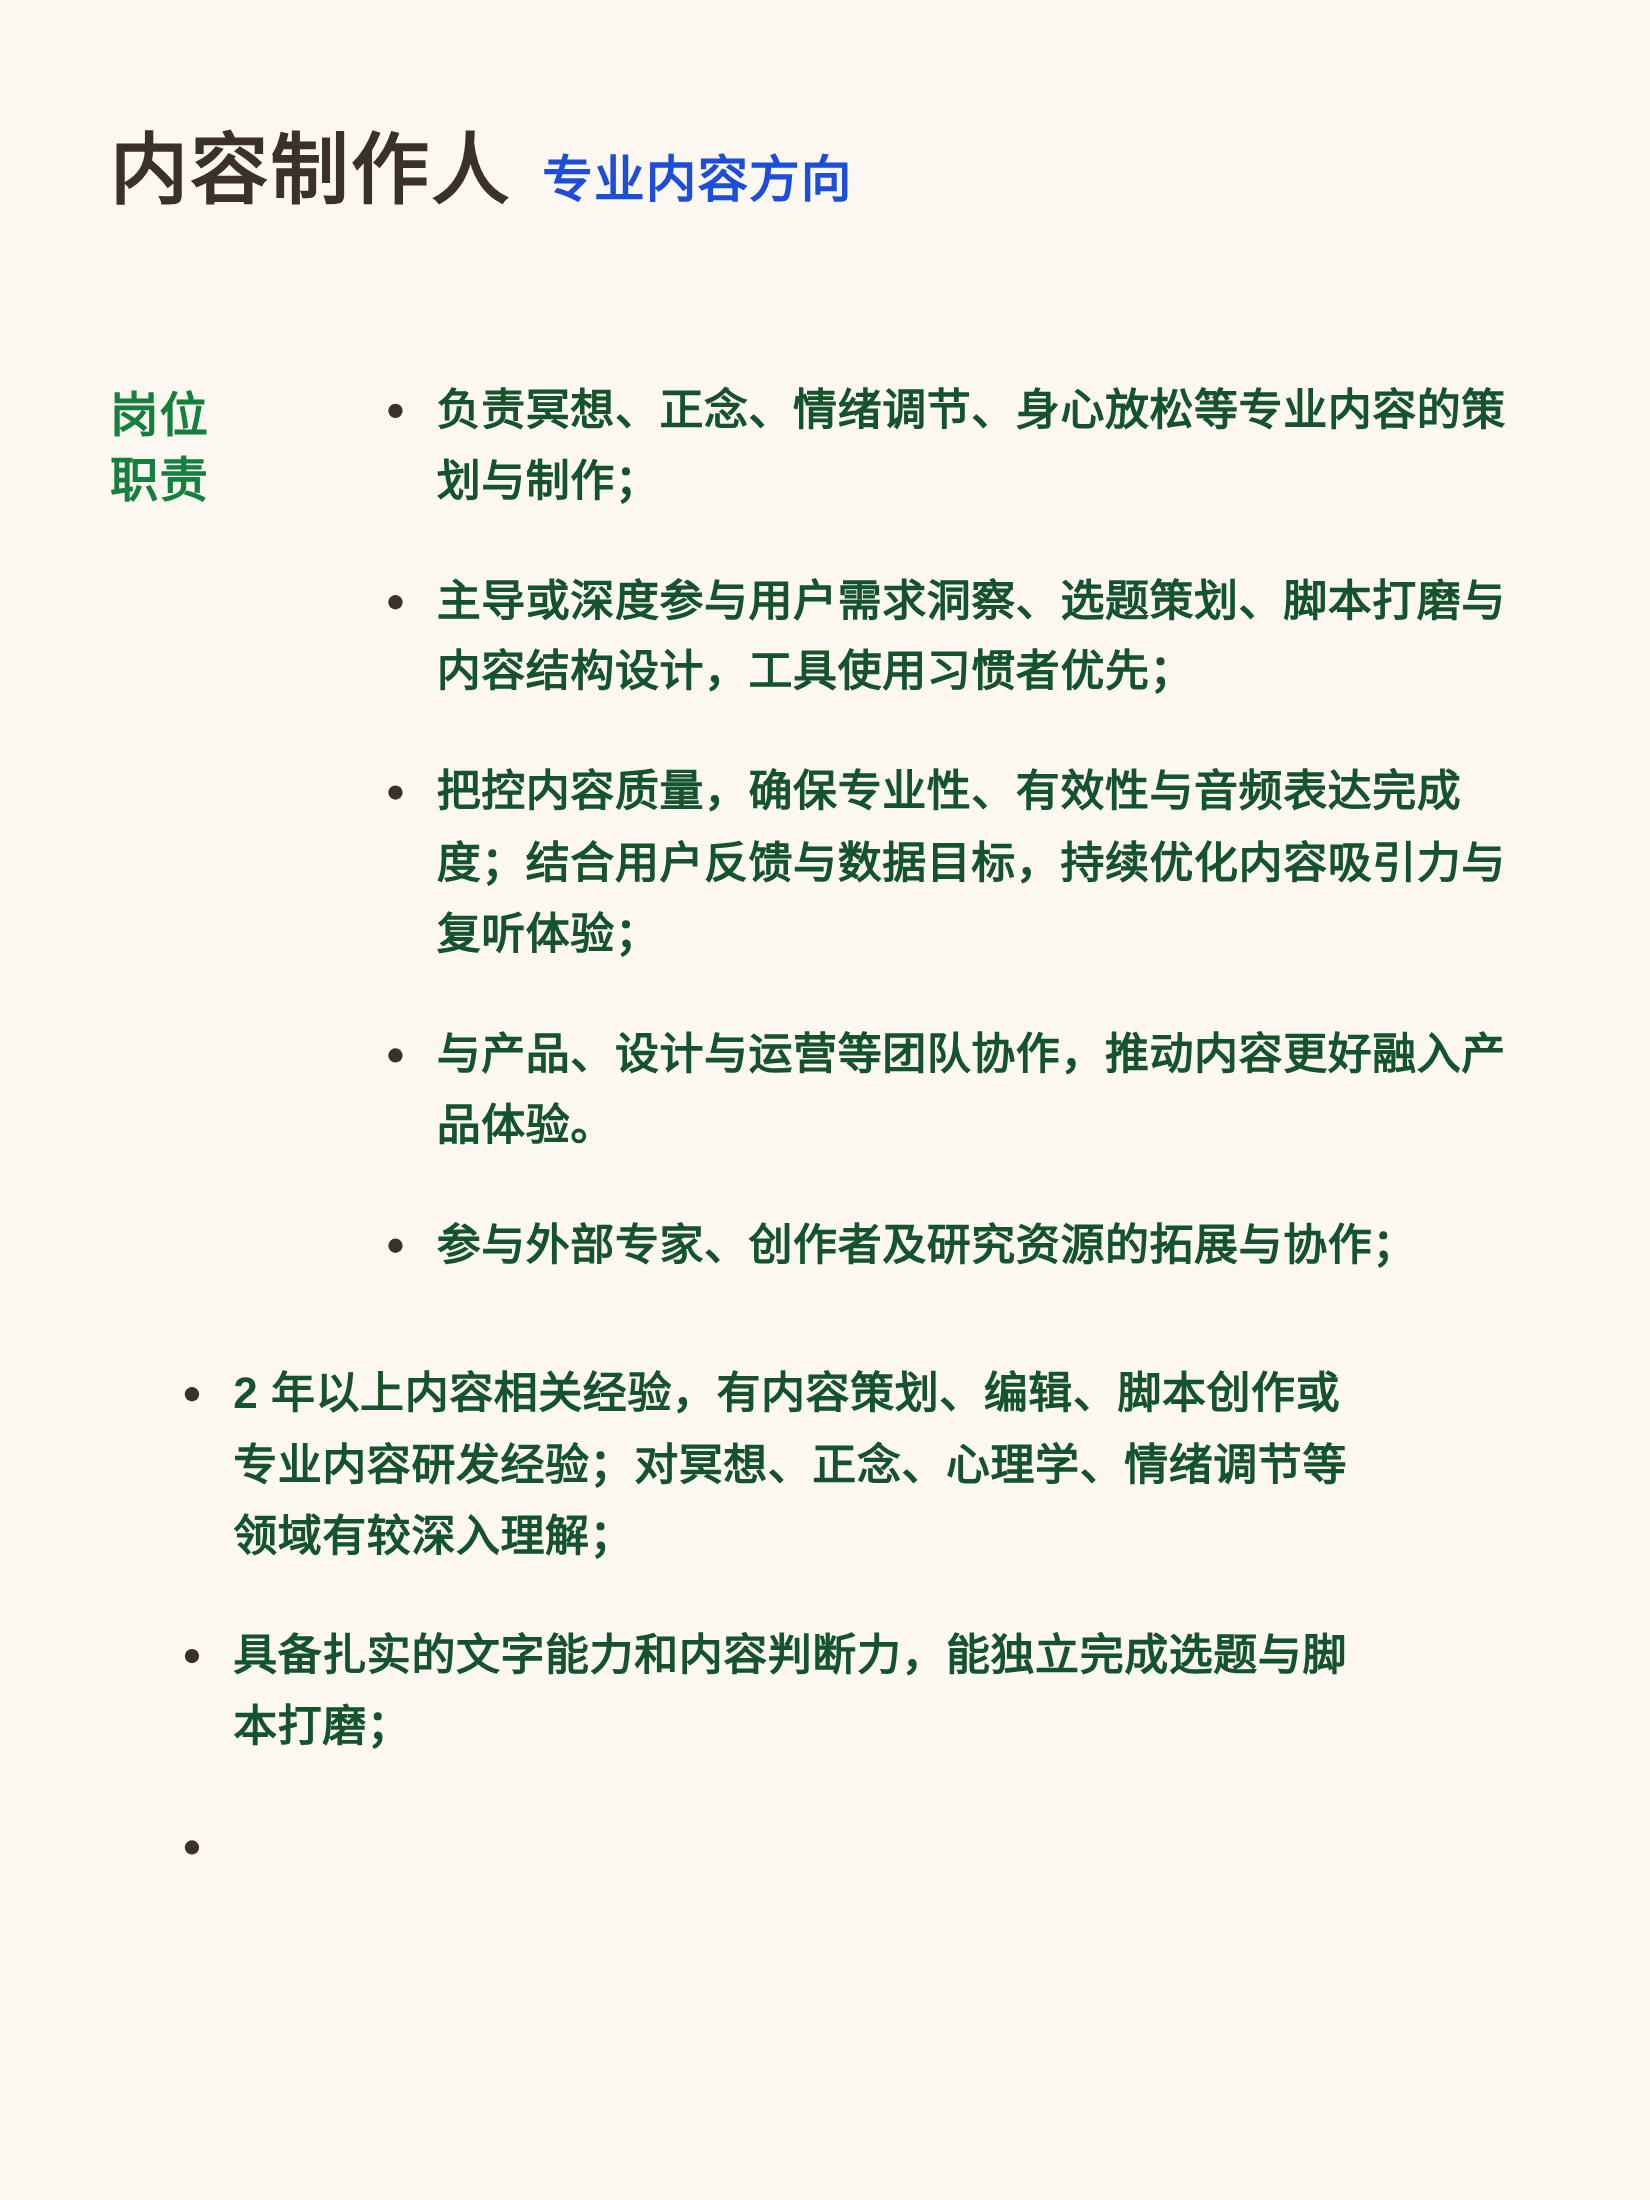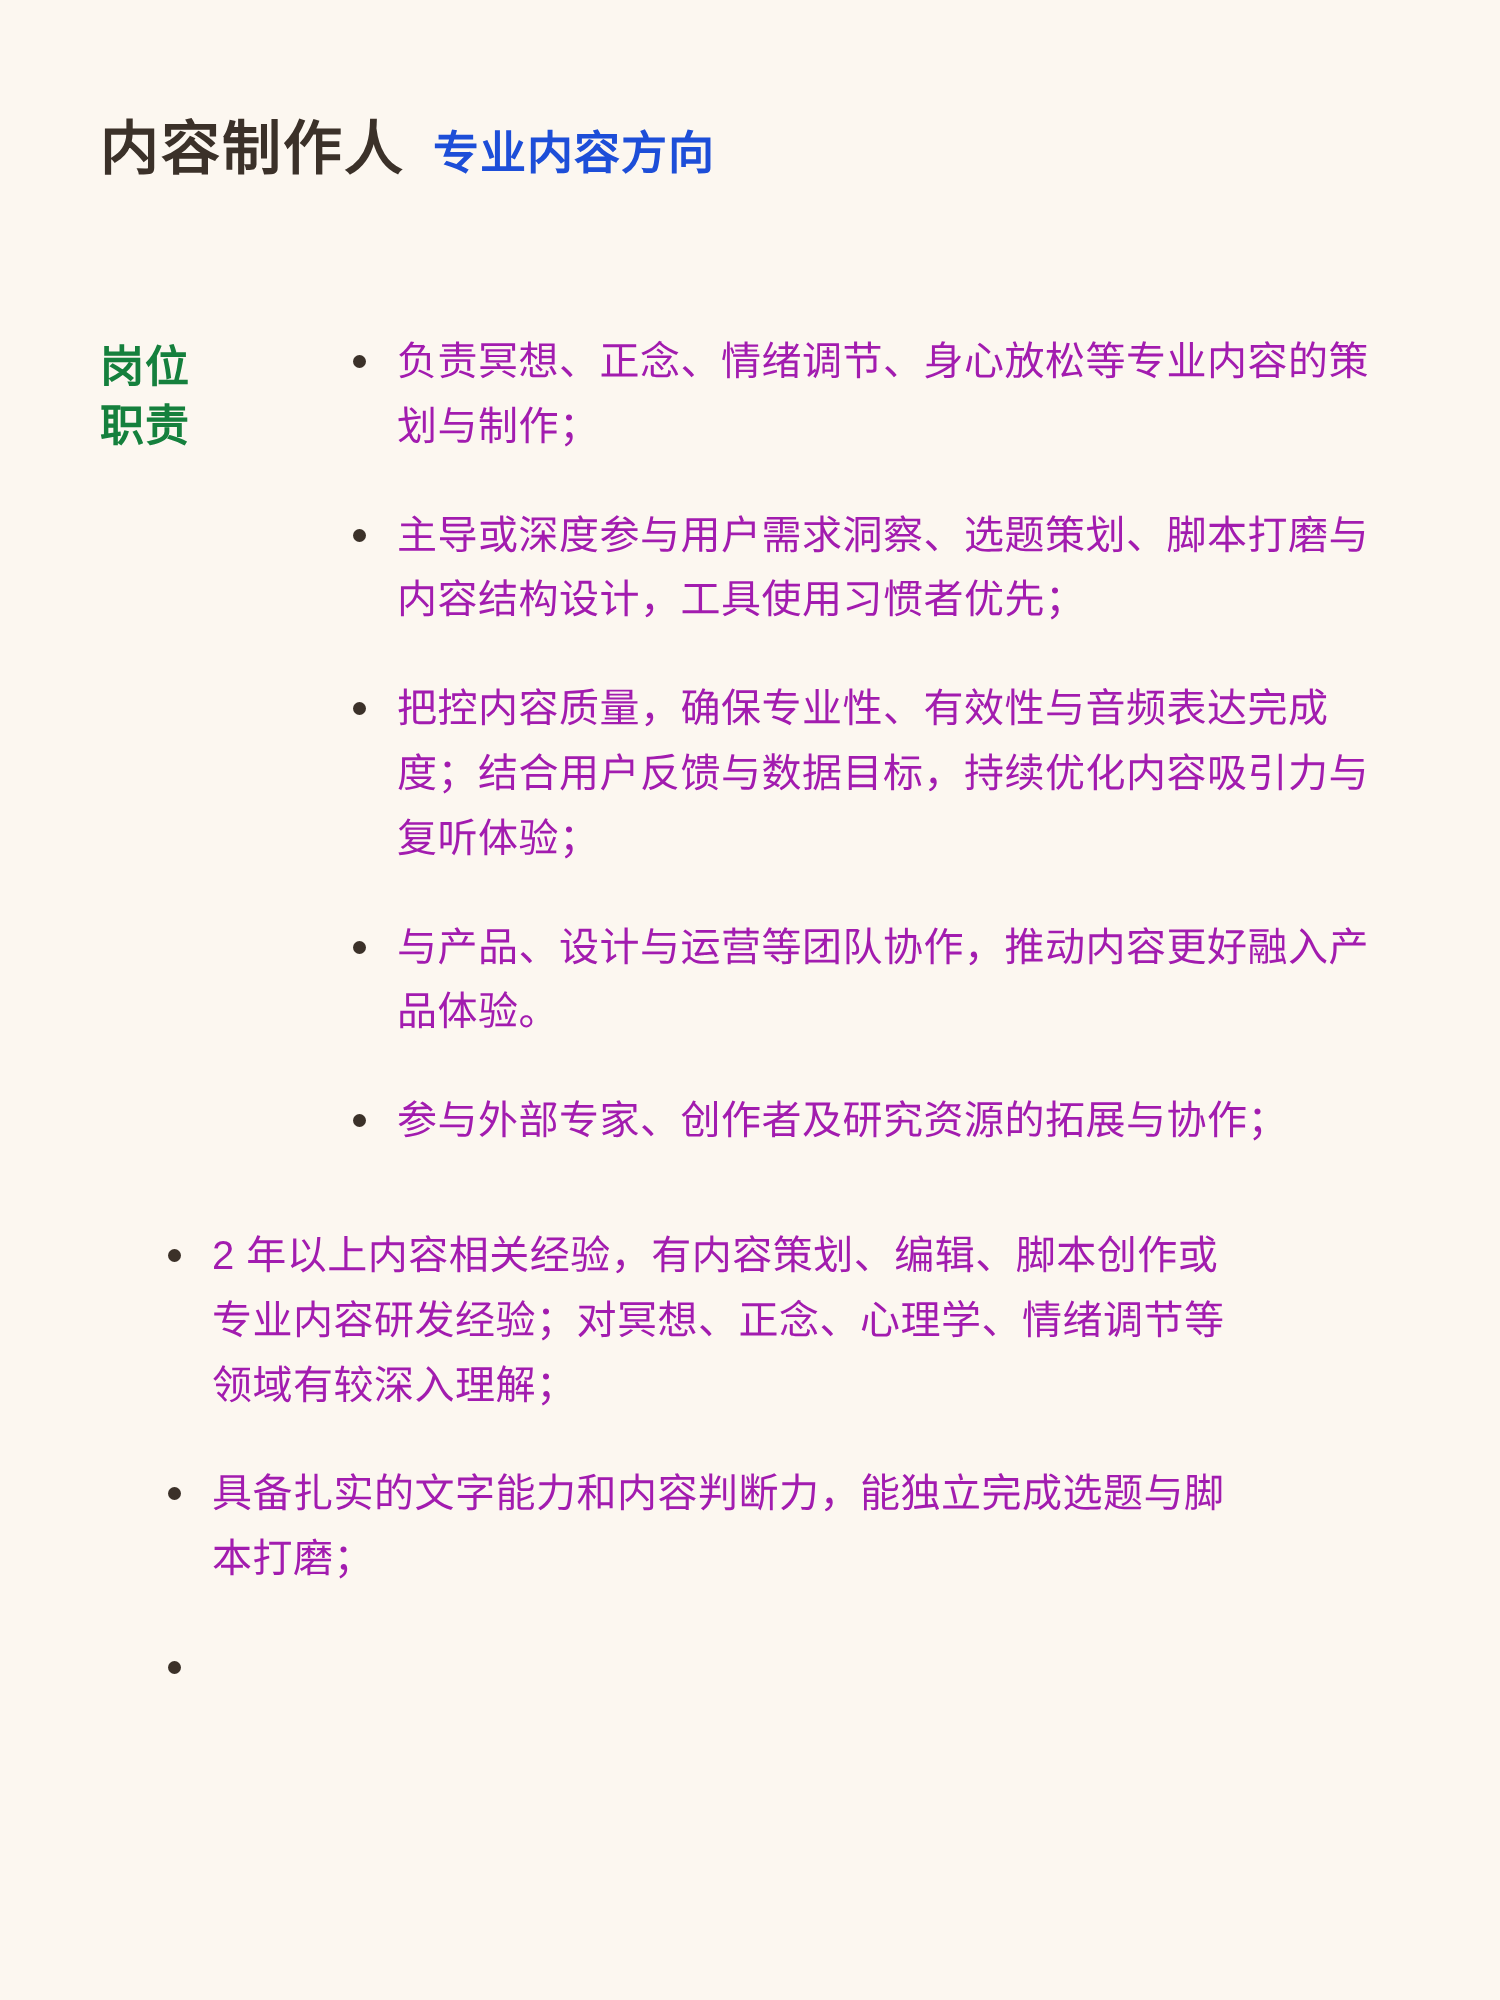--- a/index.html
+++ b/index.html
@@ -23,21 +23,21 @@
   }
   
   .header {
     display: flex;
     align-items: baseline;
     gap: 28px;
     margin-bottom: 150px;
     padding-left: 0px;
   }
   .title-main {
-    font-size: 59px;
+    font-size: 71px;
     font-weight: 700;
     letter-spacing: 2px;
     color: #3b3129;
     line-height: 1;
   }
   .title-sub {
     font-size: 46px;
     font-weight: 700;
     color: #1d4ed8;
     letter-spacing: 1px;
@@ -65,23 +65,24 @@
   .section-body {
     flex: 1;
     padding-left: 60px;
   }
   .bullet-item {
     position: relative;
     padding-left: 52px;
     margin-bottom: 44px;
     font-size: 40px;
     line-height: 1.62;
-    color: #a21caf;
+    color: #14532d;
     letter-spacing: 0.5px;
     max-width: 1020px;
+    font-weight: bold;
   }
   .bullet-item:last-child {
     margin-bottom: 0;
   }
   .bullet-dot {
     position: absolute;
     left: 8px;
     top: 26px;
     width: 13px;
     height: 13px;

